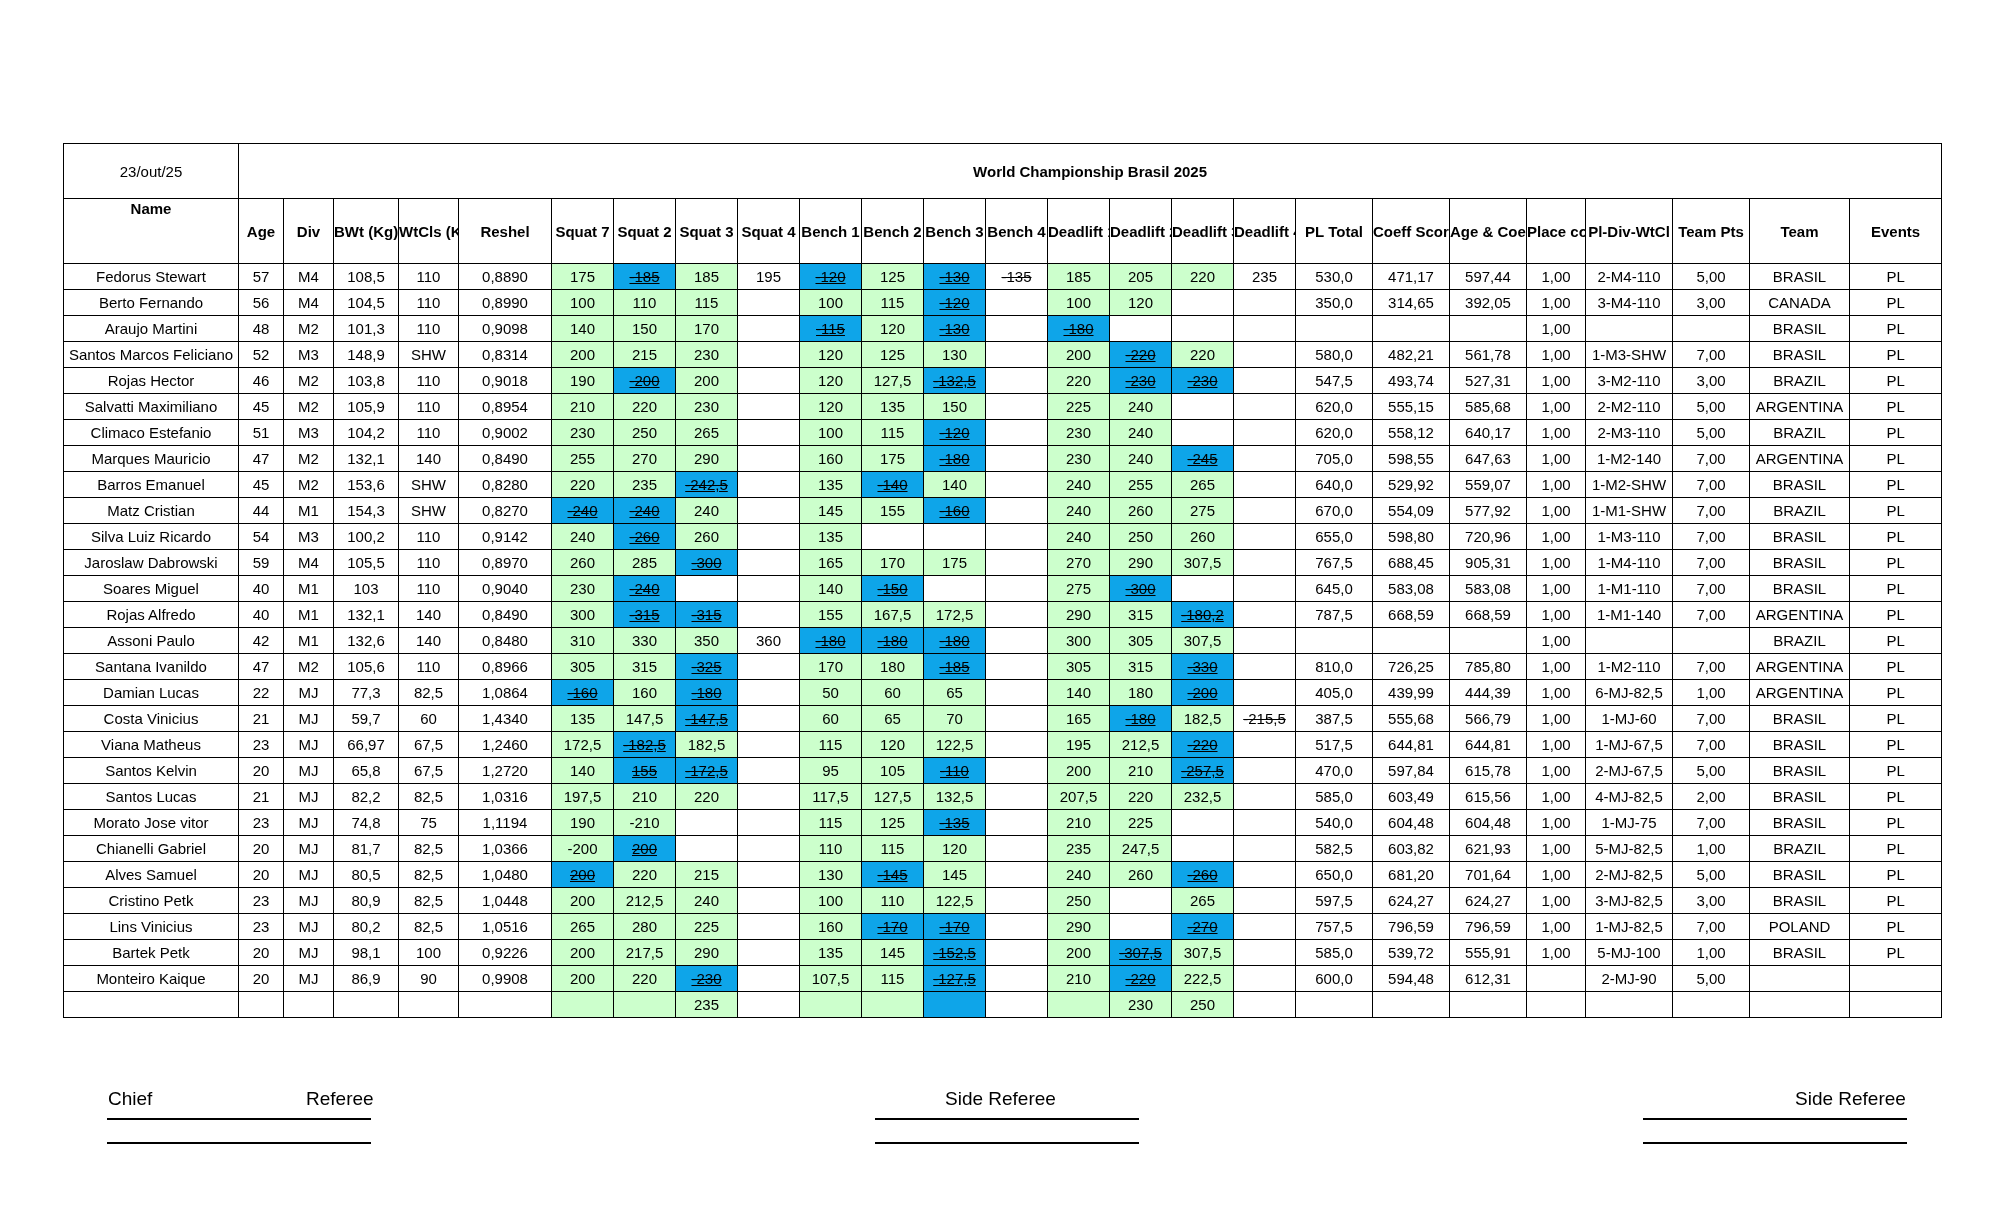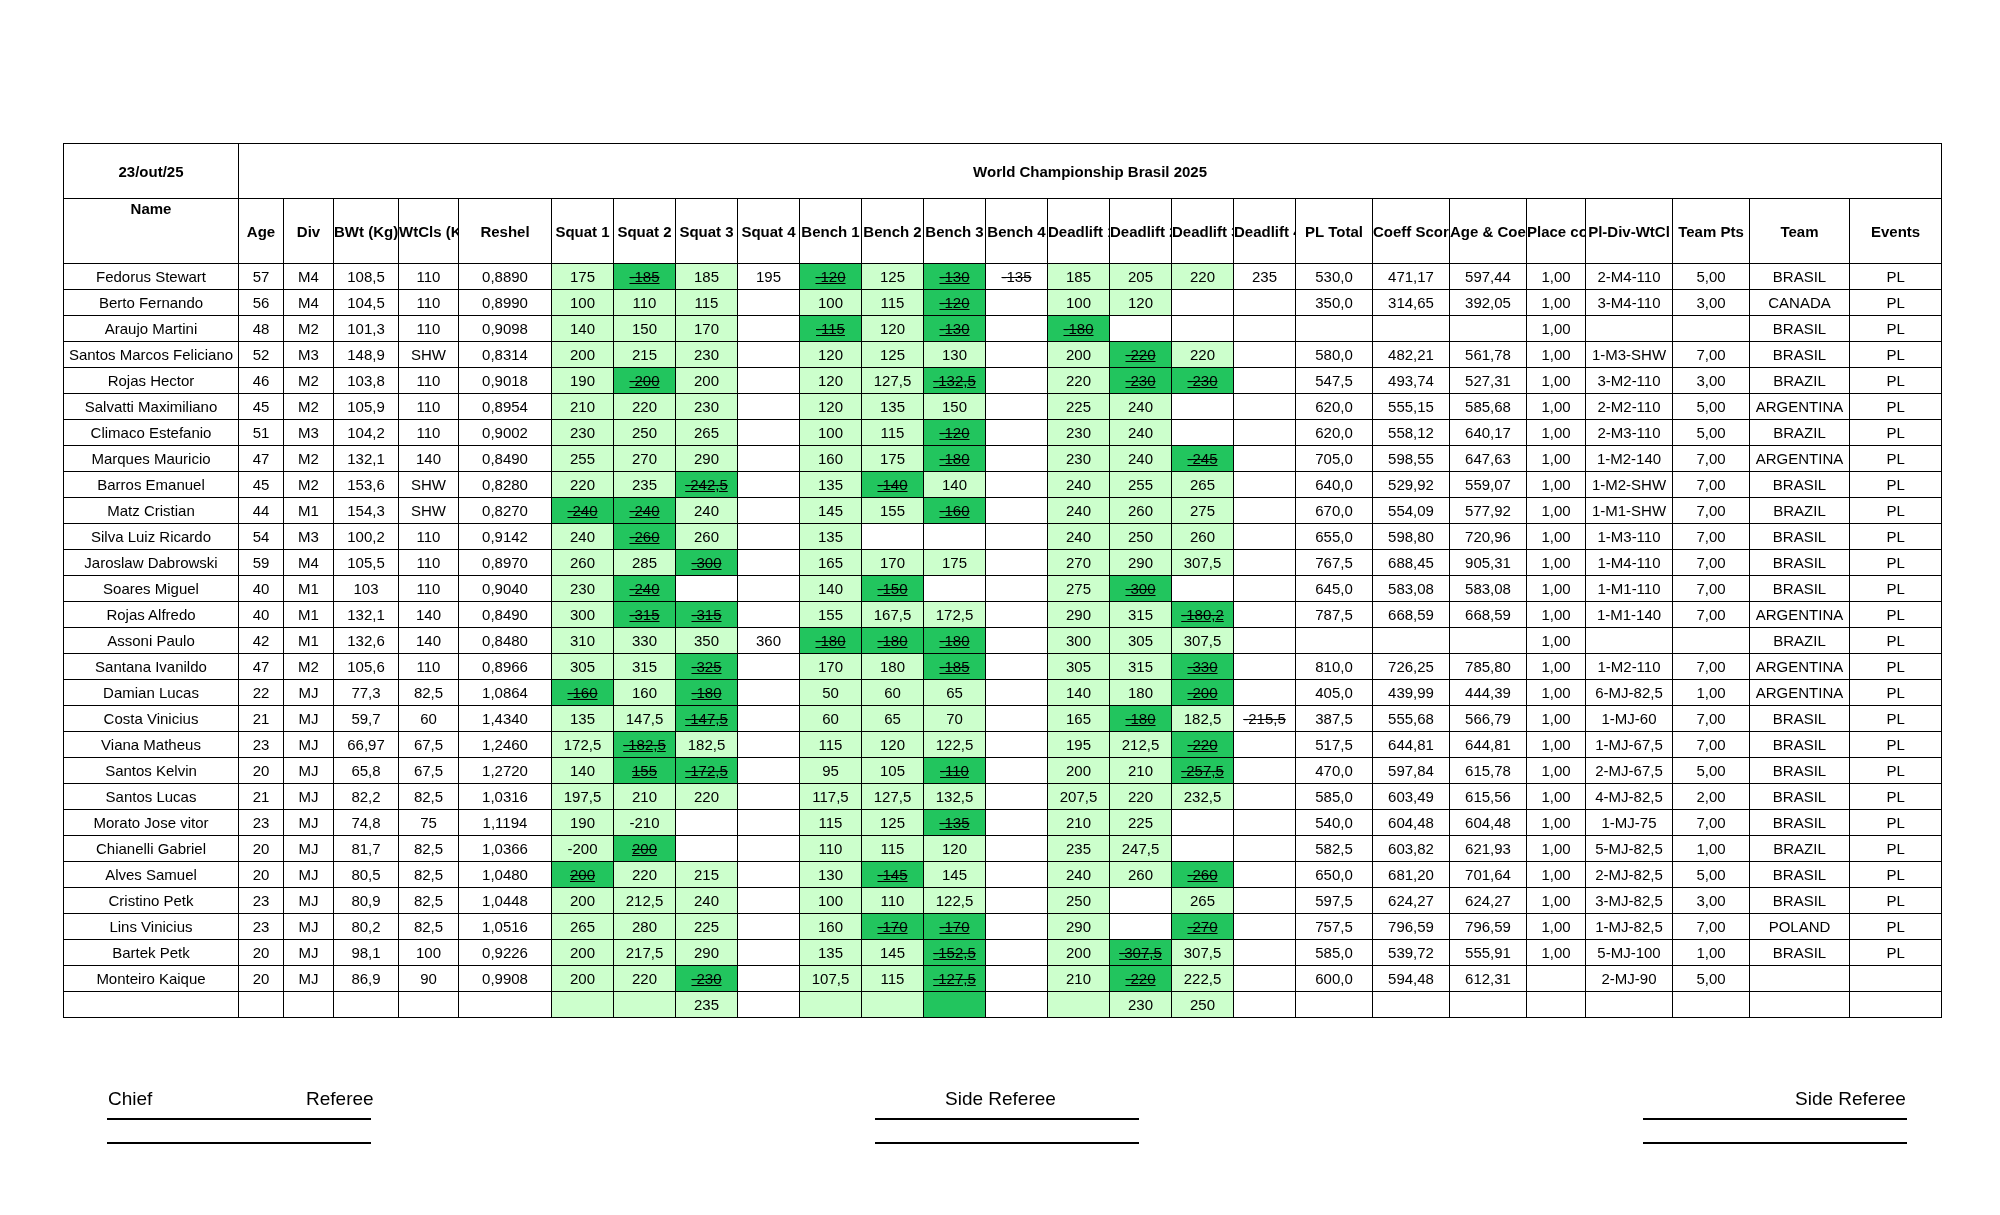--- a/index.html
+++ b/index.html
@@ -1,28 +1,28 @@
 <!DOCTYPE html>
 <html><head>
 <meta charset="utf-8">
 <style>
   html, body { margin: 0; padding: 0; background: #ffffff; }
   body { width: 2000px; height: 1215px; position: relative; font-family: "Liberation Sans", sans-serif; color: #000; overflow: hidden; }
   .sheet { position: absolute; left: 63px; top: 143px; width: 1879px; }
   table.scoresheet { border-collapse: collapse; table-layout: fixed; width: 1879px; }
   table.scoresheet td, table.scoresheet th { border: 1.5px solid #000; padding: 0; text-align: center; vertical-align: middle; font-size: 15px; overflow: hidden; white-space: nowrap; }
   .title-row td { height: 54px; border: 3px solid #000; }
-  .date-cell { font-size: 36px; font-weight: bold; }
+  .date-cell { font-size: 36px; font-weight: normal; }
   .title-cell { font-size: 38px; font-weight: bold; }
   .head-row th { height: 64px; font-weight: bold; font-size: 15px; line-height: 19px; white-space: normal; border-bottom: 3px solid #000; }
   .head-row th.name-h { vertical-align: top; }
   tbody.body-rows td { height: 25px; }
   td.name { font-size: 15px; margin-top: 13px; }
   td.ok { background: #ccffcc; }
-  td.fail { background: #22c55e; }
+  td.fail { background: #0ea5e9; }
   td.fail span { text-decoration: line-through underline; }
   td.strike span { text-decoration: line-through; }
   .footer { position: absolute; left: 63px; top: 1070px; width: 1879px; height: 100px; font-size: 19px; }
   .footer .lbl { position: absolute; top: 18px; }
   .sigline { position: absolute; height: 2px; background: #000; width: 264px; }
 </style>
 </head>
 <body>
 
 <div class="sheet">
@@ -60,21 +60,21 @@
         <td class="date-cell">23/out/25</td>
         <td class="title-cell" colspan="25">World Championship Brasil 2025</td>
       </tr>
       <tr class="head-row" id="head-row">
           <th class="name-h">Name</th>
           <th>Age</th>
           <th>Div</th>
           <th>BWt (Kg)</th>
           <th>WtCls (Kg)</th>
           <th>Reshel</th>
-          <th>Squat 1</th>
+          <th>Squat 7</th>
           <th>Squat 2</th>
           <th>Squat 3</th>
           <th>Squat 4</th>
           <th>Bench 1</th>
           <th>Bench 2</th>
           <th>Bench 3</th>
           <th>Bench 4</th>
           <th>Deadlift 1</th>
           <th>Deadlift 2</th>
           <th>Deadlift 3</th>

